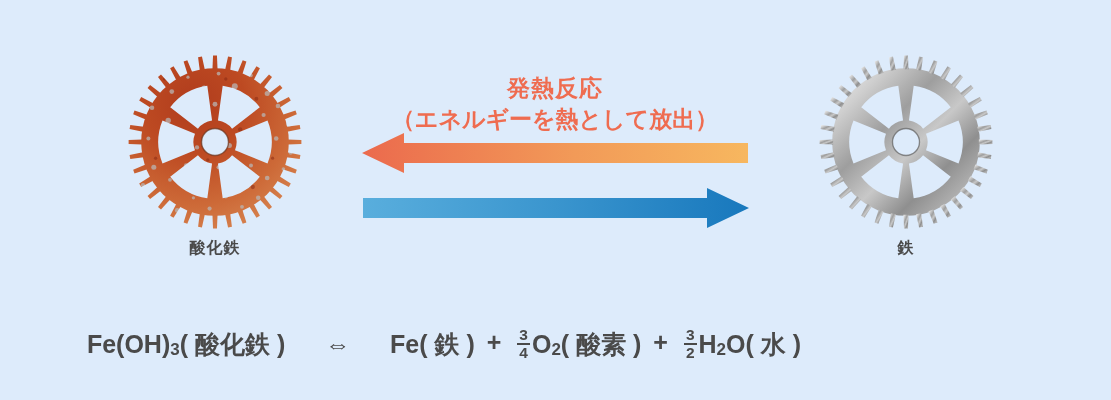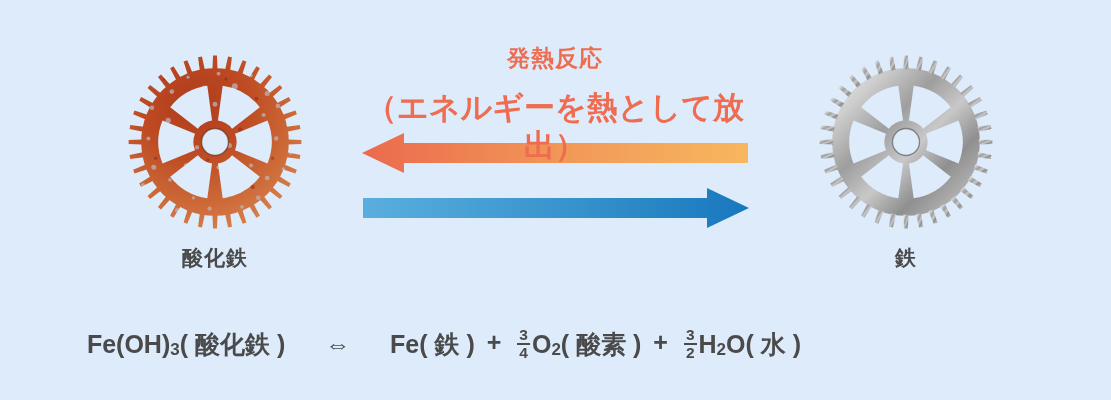--- a/index.html
+++ b/index.html
@@ -28,22 +28,22 @@
   #gear-left-block  { left: 115px; top: 52px; }
   #gear-right-block { left: 806px; top: 52px; }
 
   .gear-svg {
     display: block;
     margin: 0 auto;
     width: 180px;
     height: 180px;
   }
   .gear-caption {
-    margin-top: 12px;
-    font-size: 21px;
+    margin-top: 6px;
+    font-size: 16px;
     font-weight: 700;
     color: #4a4a4a;
     letter-spacing: 1px;
   }
 
   
   .arrows {
     position: absolute;
     left: 0;
     top: 0;
@@ -53,33 +53,33 @@
   }
 
   
   .label-group {
     position: absolute;
     text-align: center;
     width: 420px;
     left: 345px;
     line-height: 1.22;
   }
-  #exo-label { top: 44px; }
+  #exo-label { top: 74px; }
   #endo-label { top: 226px; }
 
   .label-title {
     font-size: 23px;
     font-weight: 700;
     letter-spacing: 1px;
   }
   .label-sub {
-    font-size: 31px;
+    font-size: 23px;
     font-weight: 700;
     letter-spacing: 0px;
-    margin-top: 17px;
+    margin-top: 3px;
   }
   .exo-color  { color: #ef6c50; }
   .endo-color { color: #1f7ec4; }
 
   
   #equation {
     position: absolute;
     top: 328px;
     left: 0;
     width: 888px;

